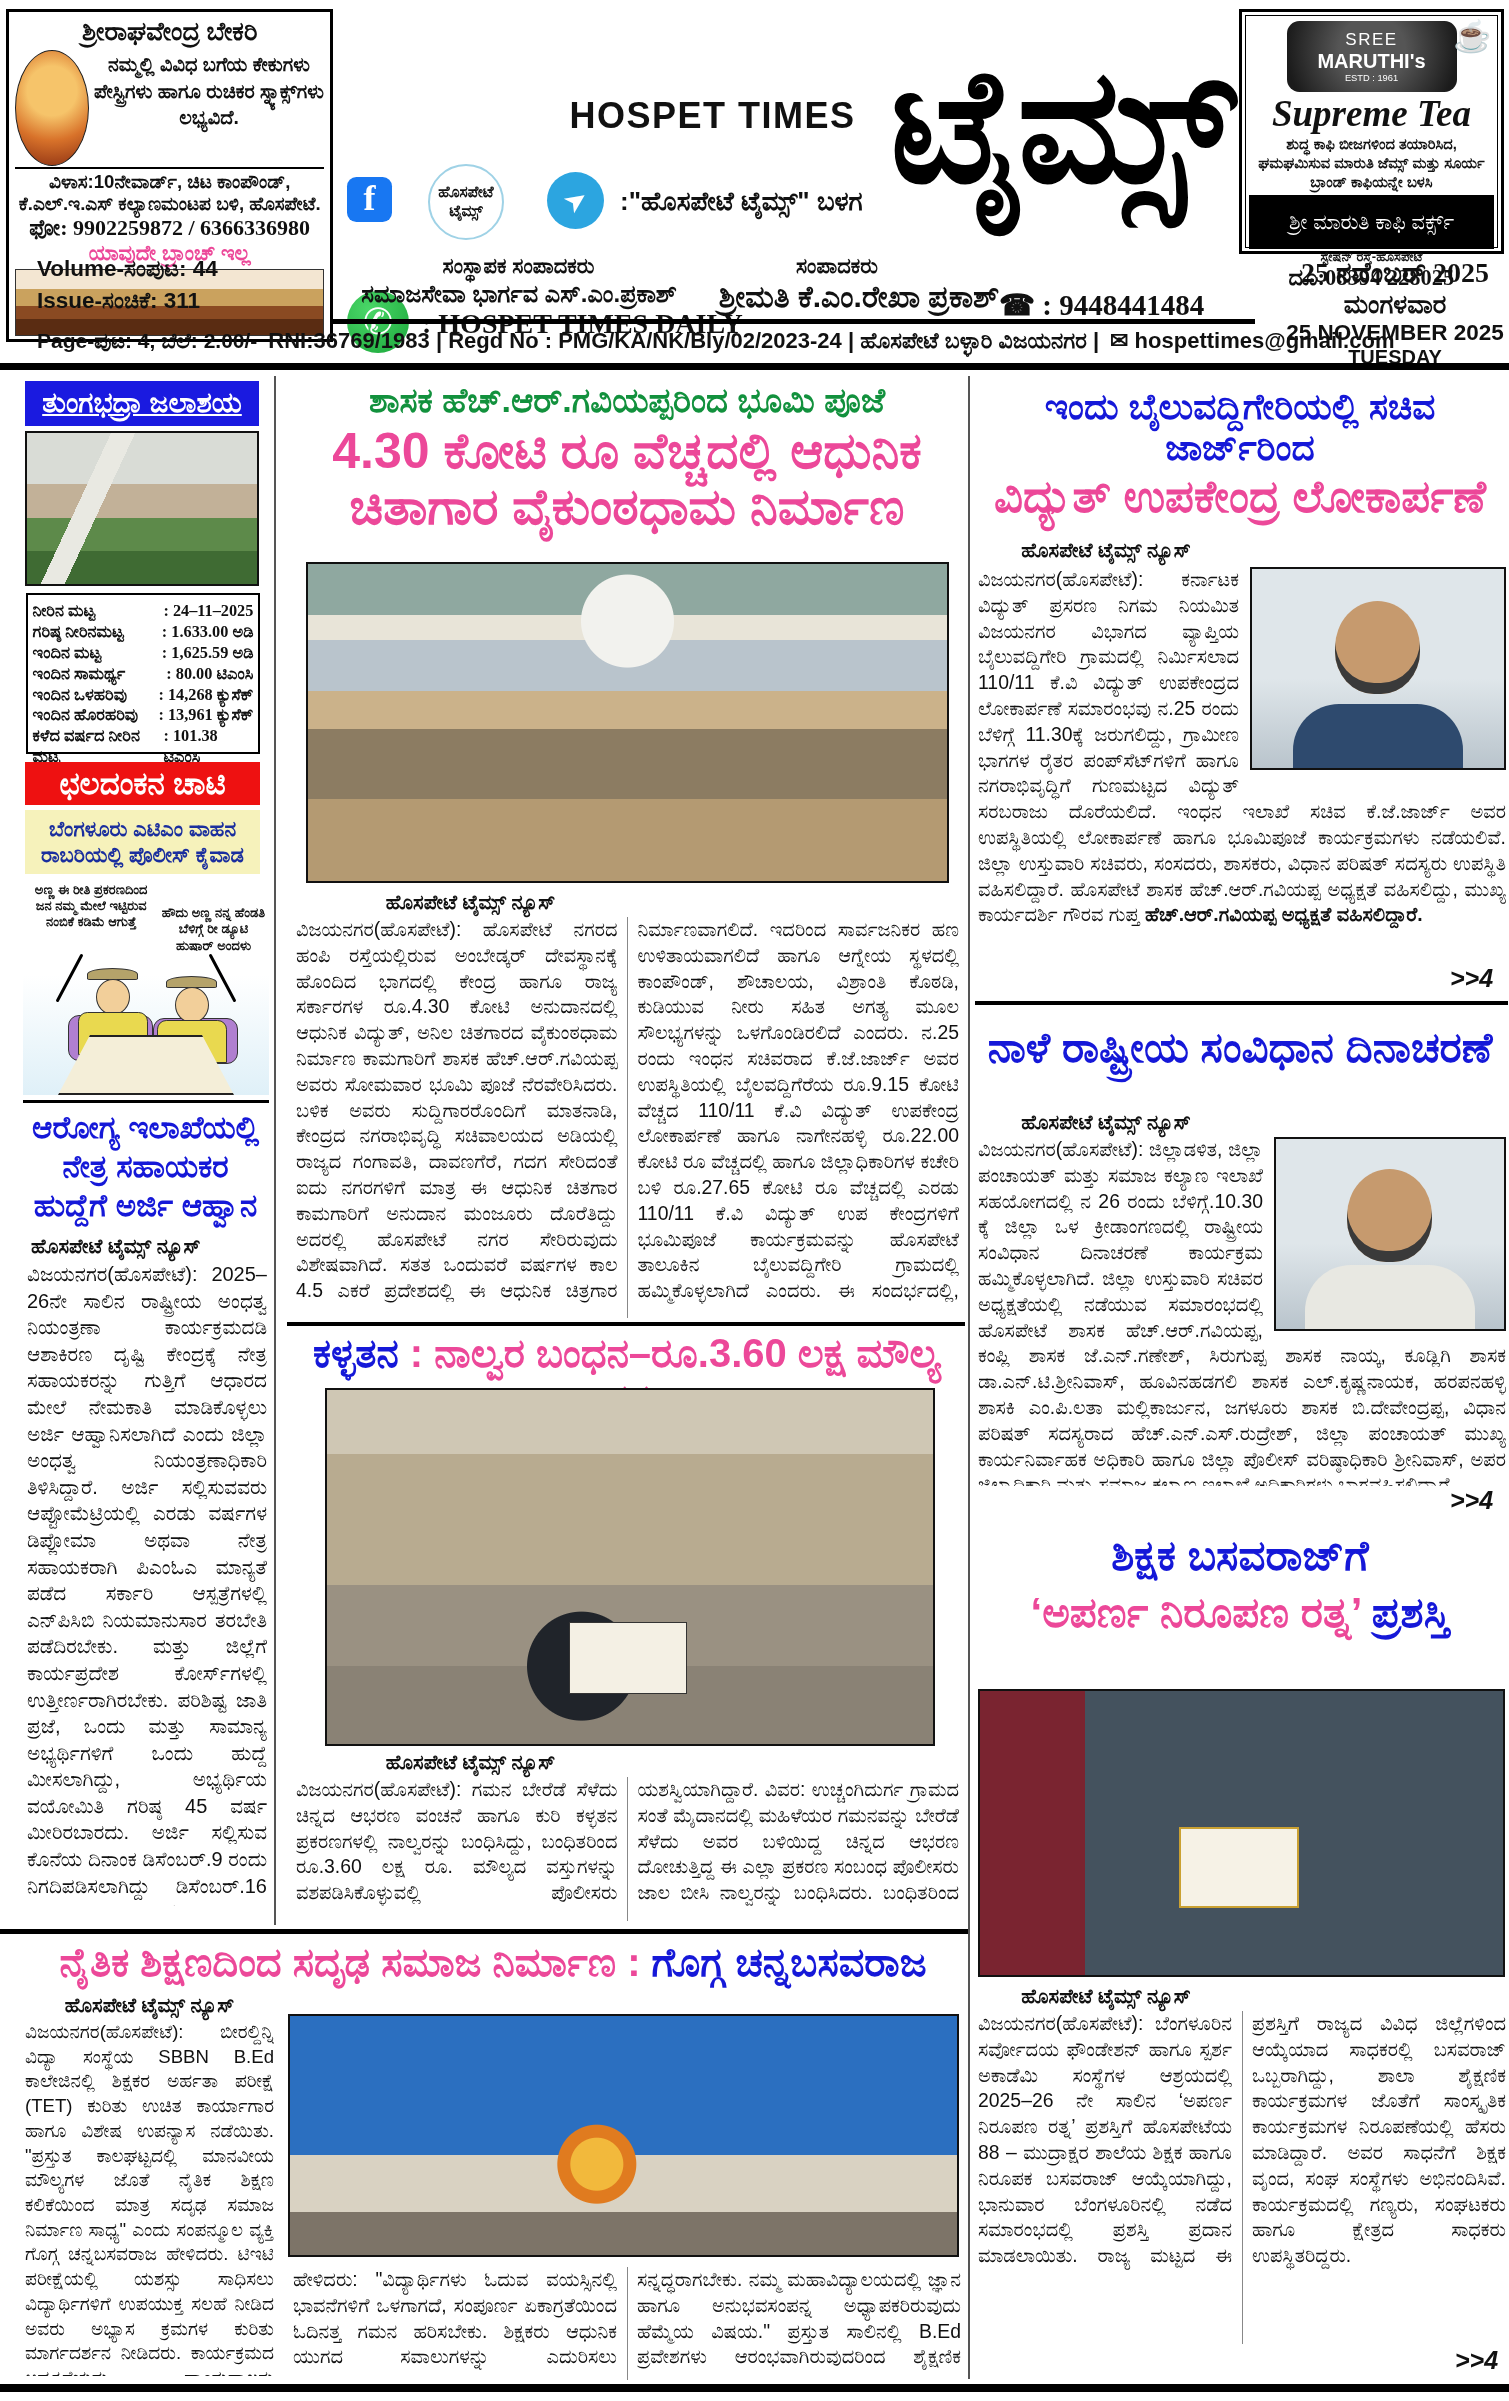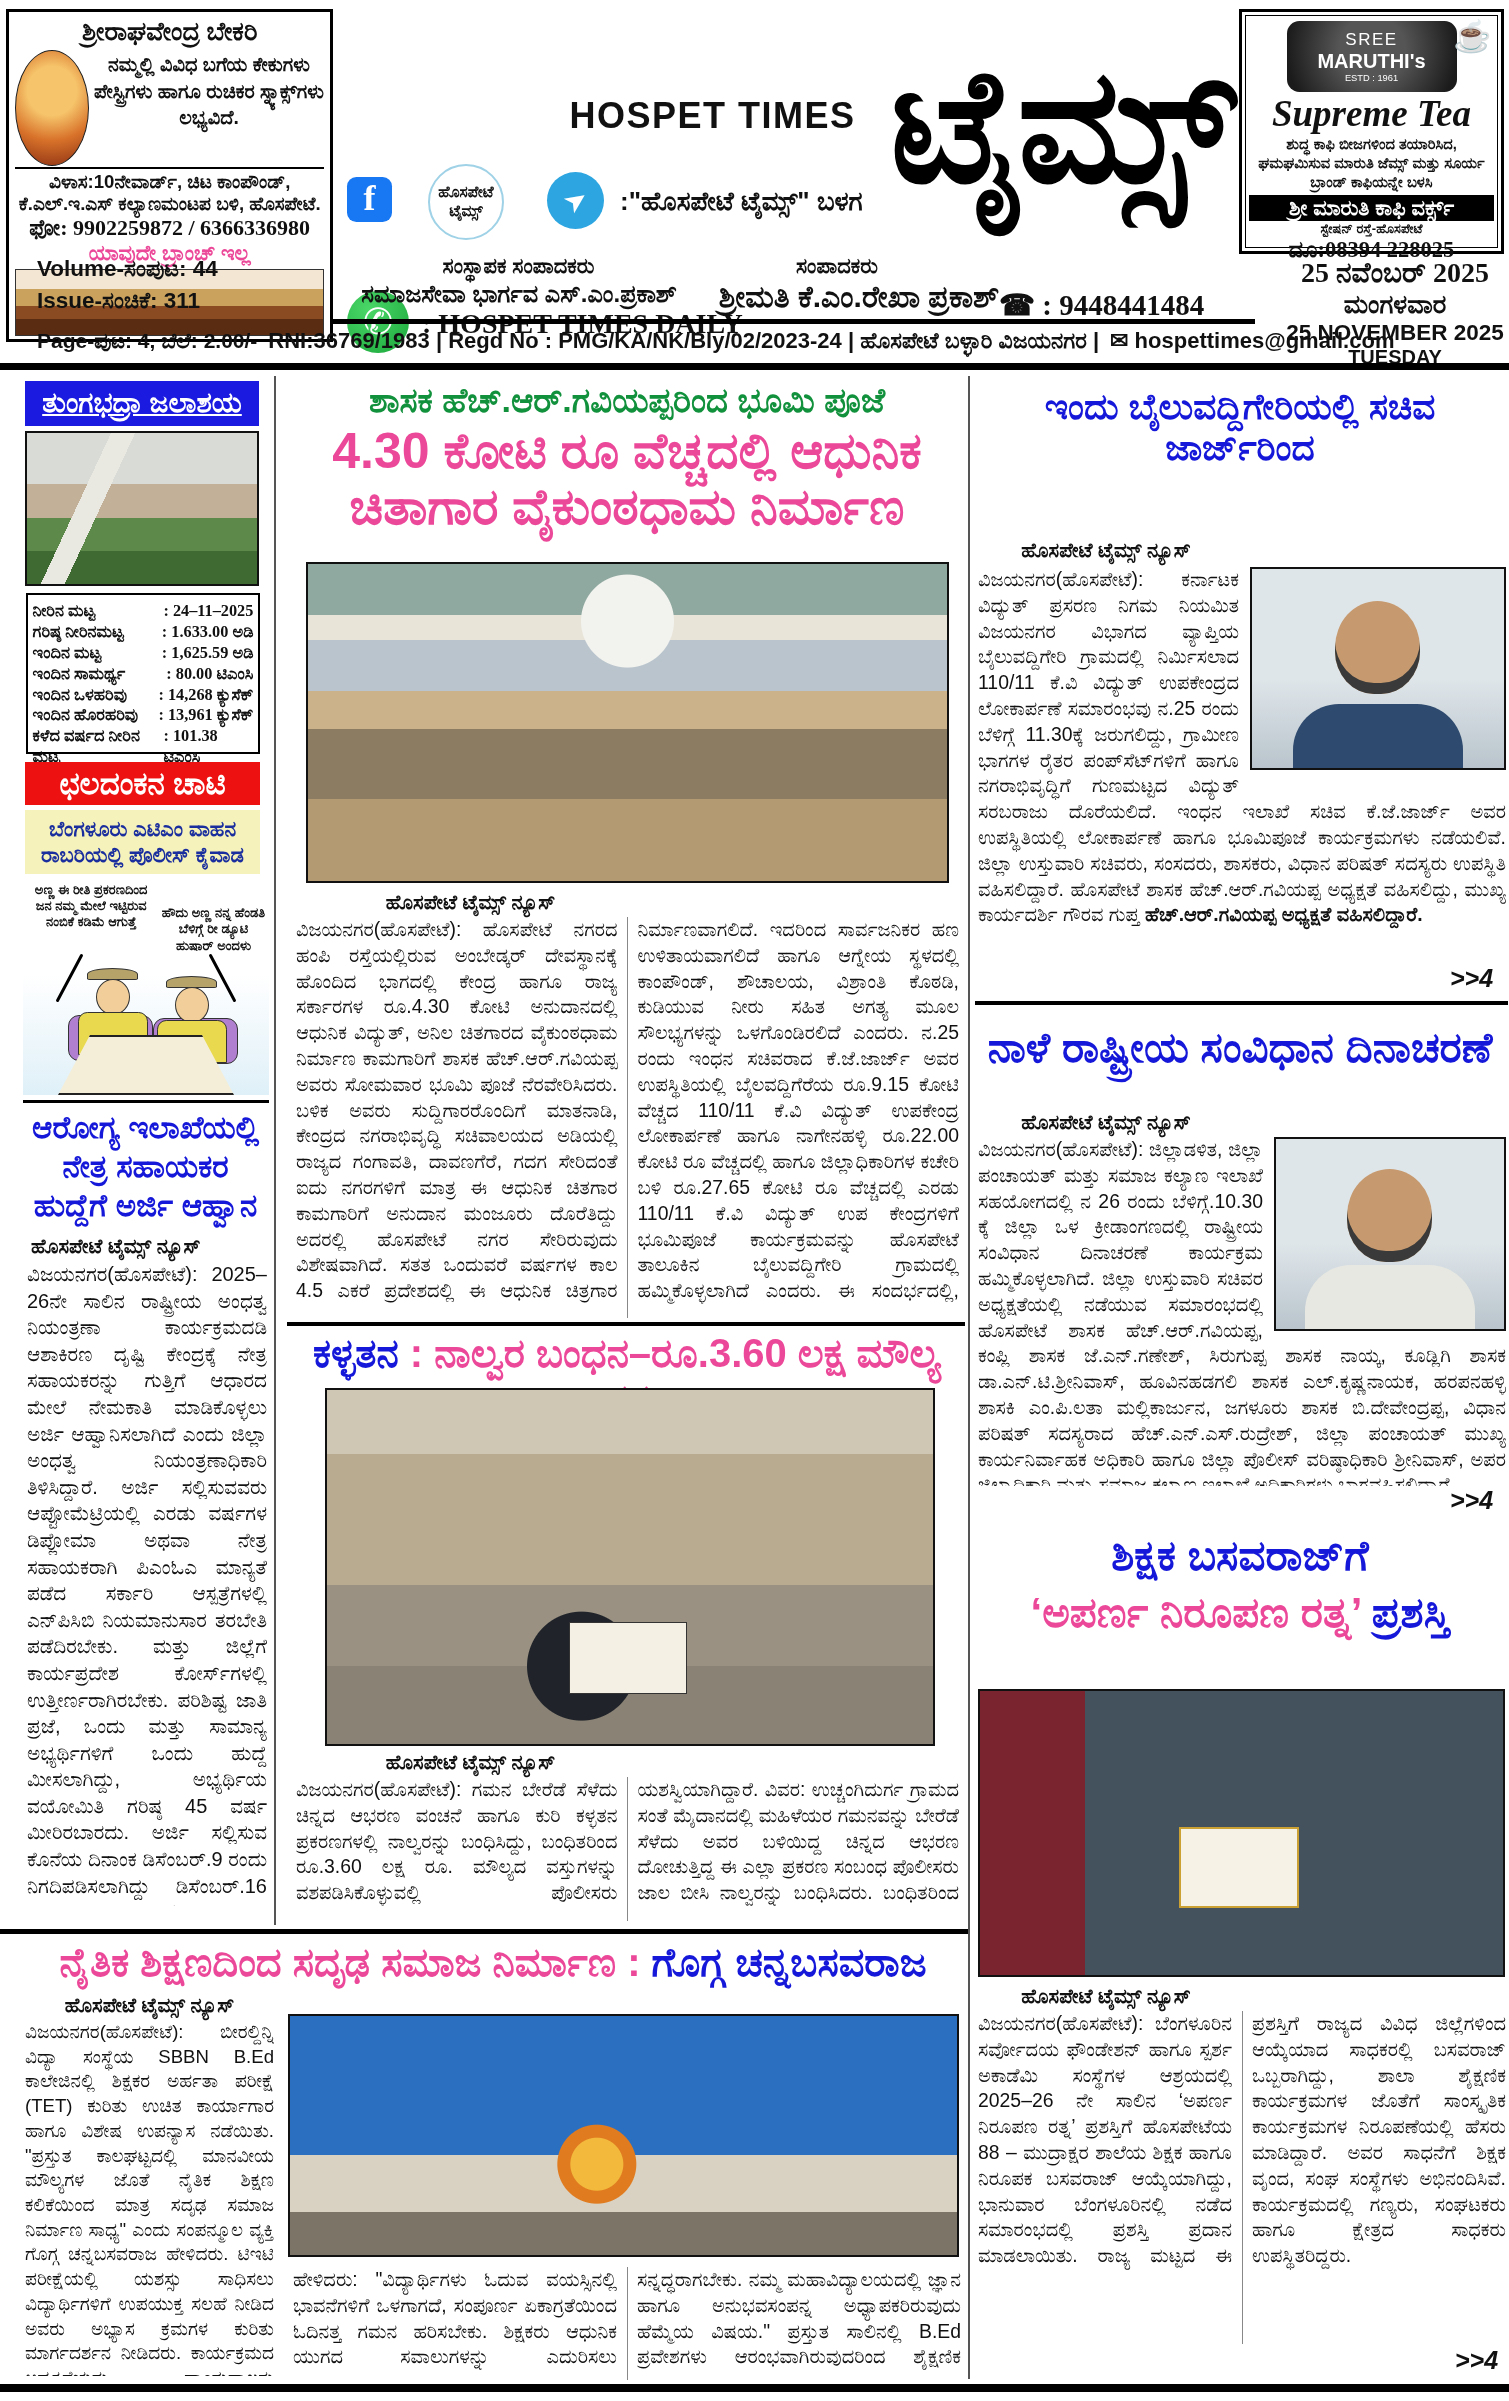--- a/index.html
+++ b/index.html
@@ -36,21 +36,21 @@
   .tgicon{position:absolute;left:547px;top:172px;width:57px;height:57px;border-radius:50%;background:#2ca5e0;
       color:#fff;font-size:28px;display:flex;align-items:center;justify-content:center}
   .tgicon span{transform:rotate(-35deg)}
   .waicon{position:absolute;left:347px;top:291px;width:62px;height:62px;border-radius:50%;
       background:radial-gradient(circle at 35% 30%,#4ad768,#1ba63a);color:#fff;font-size:36px;
       display:flex;align-items:center;justify-content:center}
   .tea{position:absolute;left:1239px;top:9.3px;width:265px;height:245px;border:3.1px solid #000;padding:3.1px;text-align:center}
   .tea-inner{border:1.5px solid #000;height:100%;padding:3.1px 3.1px 1.5px 3.1px;position:relative}
   .tea-badge{margin:1.5px auto 0;width:170px;height:71px;border-radius:12.4px;color:#fff;
       background:radial-gradient(circle at 50% 40%,#555 0 35%,#1b1b1b 90%);display:flex;flex-direction:column;justify-content:center}
-  .tea-band{background:#000;color:#fff;font-weight:bold;font-size:21px;margin-top:3.1px;padding:1px 0}
+  .tea-band{background:#000;color:#fff;font-weight:normal;font-size:21px;margin-top:3.1px;padding:15px 0}
   
   .banner-blue{position:absolute;left:25px;top:381px;width:234px;height:45px;background:#1a1ae0;color:#fff;
       font-weight:bold;font-size:28px;display:flex;align-items:center;justify-content:center;text-decoration:underline}
   .ph-dam{left:25px;top:431px;width:234px;height:155px;
       background:linear-gradient(115deg,rgba(255,255,255,0) 28%,#e9e9e2 28% 36%,rgba(255,255,255,0) 36%),
                  linear-gradient(180deg,#d9dcd6 0 34%,#c2b198 34% 56%,#5d8a4a 56% 78%,#3f6b33 78% 100%)}
   .damtable{position:absolute;left:26px;top:593px;width:234px;height:161px;border:2.3px solid #000;background:#fff;
       padding:6.2px 4.6px;font-size:16.3px;font-weight:bold;font-family:"Liberation Serif",serif}
   .damtable .row{display:flex;justify-content:space-between;line-height:1.28}
   .banner-red{position:absolute;left:25px;top:762px;width:235px;height:43px;background:#ee1111;color:#fff;
@@ -230,20 +230,21 @@
 
   <div class="abs ctr" style="left:293px;top:1331px;width:668px;font-size:40px;font-weight:bold">
     <span class="blue">ಕಳ್ಳತನ</span>
     <span class="red">: ನಾಲ್ವರ ಬಂಧನ–ರೂ.3.60 ಲಕ್ಷ ಮೌಲ್ಯ ವಶ</span>
   </div>
   <div class="photo ph-police"></div>
   <div class="abs byline" style="left:304px;top:1751px;width:333px">ಹೊಸಪೇಟೆ ಟೈಮ್ಸ್ ನ್ಯೂಸ್</div>
   <div class="abs body-text cols2" style="left:296px;top:1777px;width:663px;height:144px;overflow:hidden">ವಿಜಯನಗರ(ಹೊಸಪೇಟೆ): ಗಮನ ಬೇರೆಡೆ ಸೆಳೆದು ಚಿನ್ನದ ಆಭರಣ ವಂಚನೆ ಹಾಗೂ ಕುರಿ ಕಳ್ಳತನ ಪ್ರಕರಣಗಳಲ್ಲಿ ನಾಲ್ವರನ್ನು ಬಂಧಿಸಿದ್ದು, ಬಂಧಿತರಿಂದ ರೂ.3.60 ಲಕ್ಷ ರೂ. ಮೌಲ್ಯದ ವಸ್ತುಗಳನ್ನು ವಶಪಡಿಸಿಕೊಳ್ಳುವಲ್ಲಿ ಪೊಲೀಸರು ಯಶಸ್ವಿಯಾಗಿದ್ದಾರೆ. ವಿವರ: ಉಚ್ಚಂಗಿದುರ್ಗ ಗ್ರಾಮದ ಸಂತೆ ಮೈದಾನದಲ್ಲಿ ಮಹಿಳೆಯರ ಗಮನವನ್ನು ಬೇರೆಡೆ ಸೆಳೆದು ಅವರ ಬಳಿಯಿದ್ದ ಚಿನ್ನದ ಆಭರಣ ದೋಚುತ್ತಿದ್ದ ಈ ಎಲ್ಲಾ ಪ್ರಕರಣ ಸಂಬಂಧ ಪೊಲೀಸರು ಜಾಲ ಬೀಸಿ ನಾಲ್ವರನ್ನು ಬಂಧಿಸಿದರು. ಬಂಧಿತರಿಂದ ಚಿನ್ನಾಭರಣ, ಎರಡು ಬೈಕುಗಳನ್ನು ಹಾಗೂ ನಗದು ಹಣ ವಶಪಡಿಸಿಕೊಂಡಿದ್ದು ರೂ.2.30 ಲಕ್ಷ ರೂ ಬೆಲೆ ಬಾಳುವ ಚಿನ್ನಾಭರಣವನ್ನು ವಶಪಡಿಸಿಕೊಂಡಿದ್ದಾರೆ. ಕುರಿ ಕಳ್ಳತನ ಪ್ರಕರಣದಲ್ಲಿ ಕೂಡ್ಲಿಗಿಯ ಪಾಲಯ್ಯನ ವಶದಲ್ಲಿದ್ದ ಕುರಿಗಳನ್ನು ಸಹ ವಶಪಡಿಸಲಾಗಿದೆ.</div>
 
   <div class="abs b blue ctr" style="left:975px;top:386px;width:530px;font-size:36px;line-height:1.15">ಇಂದು ಬೈಲುವದ್ದಿಗೇರಿಯಲ್ಲಿ ಸಚಿವ ಜಾರ್ಜ್‌ರಿಂದ</div>
+  <div class="abs hl-r1 red ctr" style="left:975px;top:471px;width:530px">ವಿದ್ಯುತ್ ಉಪಕೇಂದ್ರ ಲೋಕಾರ್ಪಣೆ</div>
   <div class="abs byline" style="left:978px;top:539px;width:256px">ಹೊಸಪೇಟೆ ಟೈಮ್ಸ್ ನ್ಯೂಸ್</div>
   <div class="abs body-text" style="left:978px;top:567px;width:528px;height:403px;overflow:hidden">
     <figure class="portrait"></figure>
     <span>ವಿಜಯನಗರ(ಹೊಸಪೇಟೆ): ಕರ್ನಾಟಕ ವಿದ್ಯುತ್ ಪ್ರಸರಣ ನಿಗಮ ನಿಯಮಿತ ವಿಜಯನಗರ ವಿಭಾಗದ ವ್ಯಾಪ್ತಿಯ ಬೈಲುವದ್ದಿಗೇರಿ ಗ್ರಾಮದಲ್ಲಿ ನಿರ್ಮಿಸಲಾದ 110/11 ಕೆ.ವಿ ವಿದ್ಯುತ್ ಉಪಕೇಂದ್ರದ ಲೋಕಾರ್ಪಣೆ ಸಮಾರಂಭವು ನ.25 ರಂದು ಬೆಳಿಗ್ಗೆ 11.30ಕ್ಕೆ ಜರುಗಲಿದ್ದು, ಗ್ರಾಮೀಣ ಭಾಗಗಳ ರೈತರ ಪಂಪ್‌ಸೆಟ್‌ಗಳಿಗೆ ಹಾಗೂ ನಗರಾಭಿವೃದ್ಧಿಗೆ ಗುಣಮಟ್ಟದ ವಿದ್ಯುತ್ ಸರಬರಾಜು ದೊರೆಯಲಿದೆ. ಇಂಧನ ಇಲಾಖೆ ಸಚಿವ ಕೆ.ಜೆ.ಜಾರ್ಜ್ ಅವರ ಉಪಸ್ಥಿತಿಯಲ್ಲಿ ಲೋಕಾರ್ಪಣೆ ಹಾಗೂ ಭೂಮಿಪೂಜೆ ಕಾರ್ಯಕ್ರಮಗಳು ನಡೆಯಲಿವೆ. ಜಿಲ್ಲಾ ಉಸ್ತುವಾರಿ ಸಚಿವರು, ಸಂಸದರು, ಶಾಸಕರು, ವಿಧಾನ ಪರಿಷತ್ ಸದಸ್ಯರು ಉಪಸ್ಥಿತಿ ವಹಿಸಲಿದ್ದಾರೆ. ಹೊಸಪೇಟೆ ಶಾಸಕ ಹೆಚ್.ಆರ್.ಗವಿಯಪ್ಪ ಅಧ್ಯಕ್ಷತೆ ವಹಿಸಲಿದ್ದು, ಮುಖ್ಯ ಕಾರ್ಯದರ್ಶಿ ಗೌರವ ಗುಪ್ತ</span>
     <span class="b">ಹೆಚ್.ಆರ್.ಗವಿಯಪ್ಪ ಅಧ್ಯಕ್ಷತೆ ವಹಿಸಲಿದ್ದಾರೆ.</span>
   </div>
   <div class="more" style="left:1450px;top:964px">&gt;&gt;4</div>
   <div class="hline" style="left:975px;top:1001px;width:533px;height:3.9px"></div>
 
   <div class="abs b blue ctr" style="left:975px;top:1024px;width:530px;font-size:42px;line-height:1.15">ನಾಳೆ ರಾಷ್ಟ್ರೀಯ ಸಂವಿಧಾನ ದಿನಾಚರಣೆ</div>

